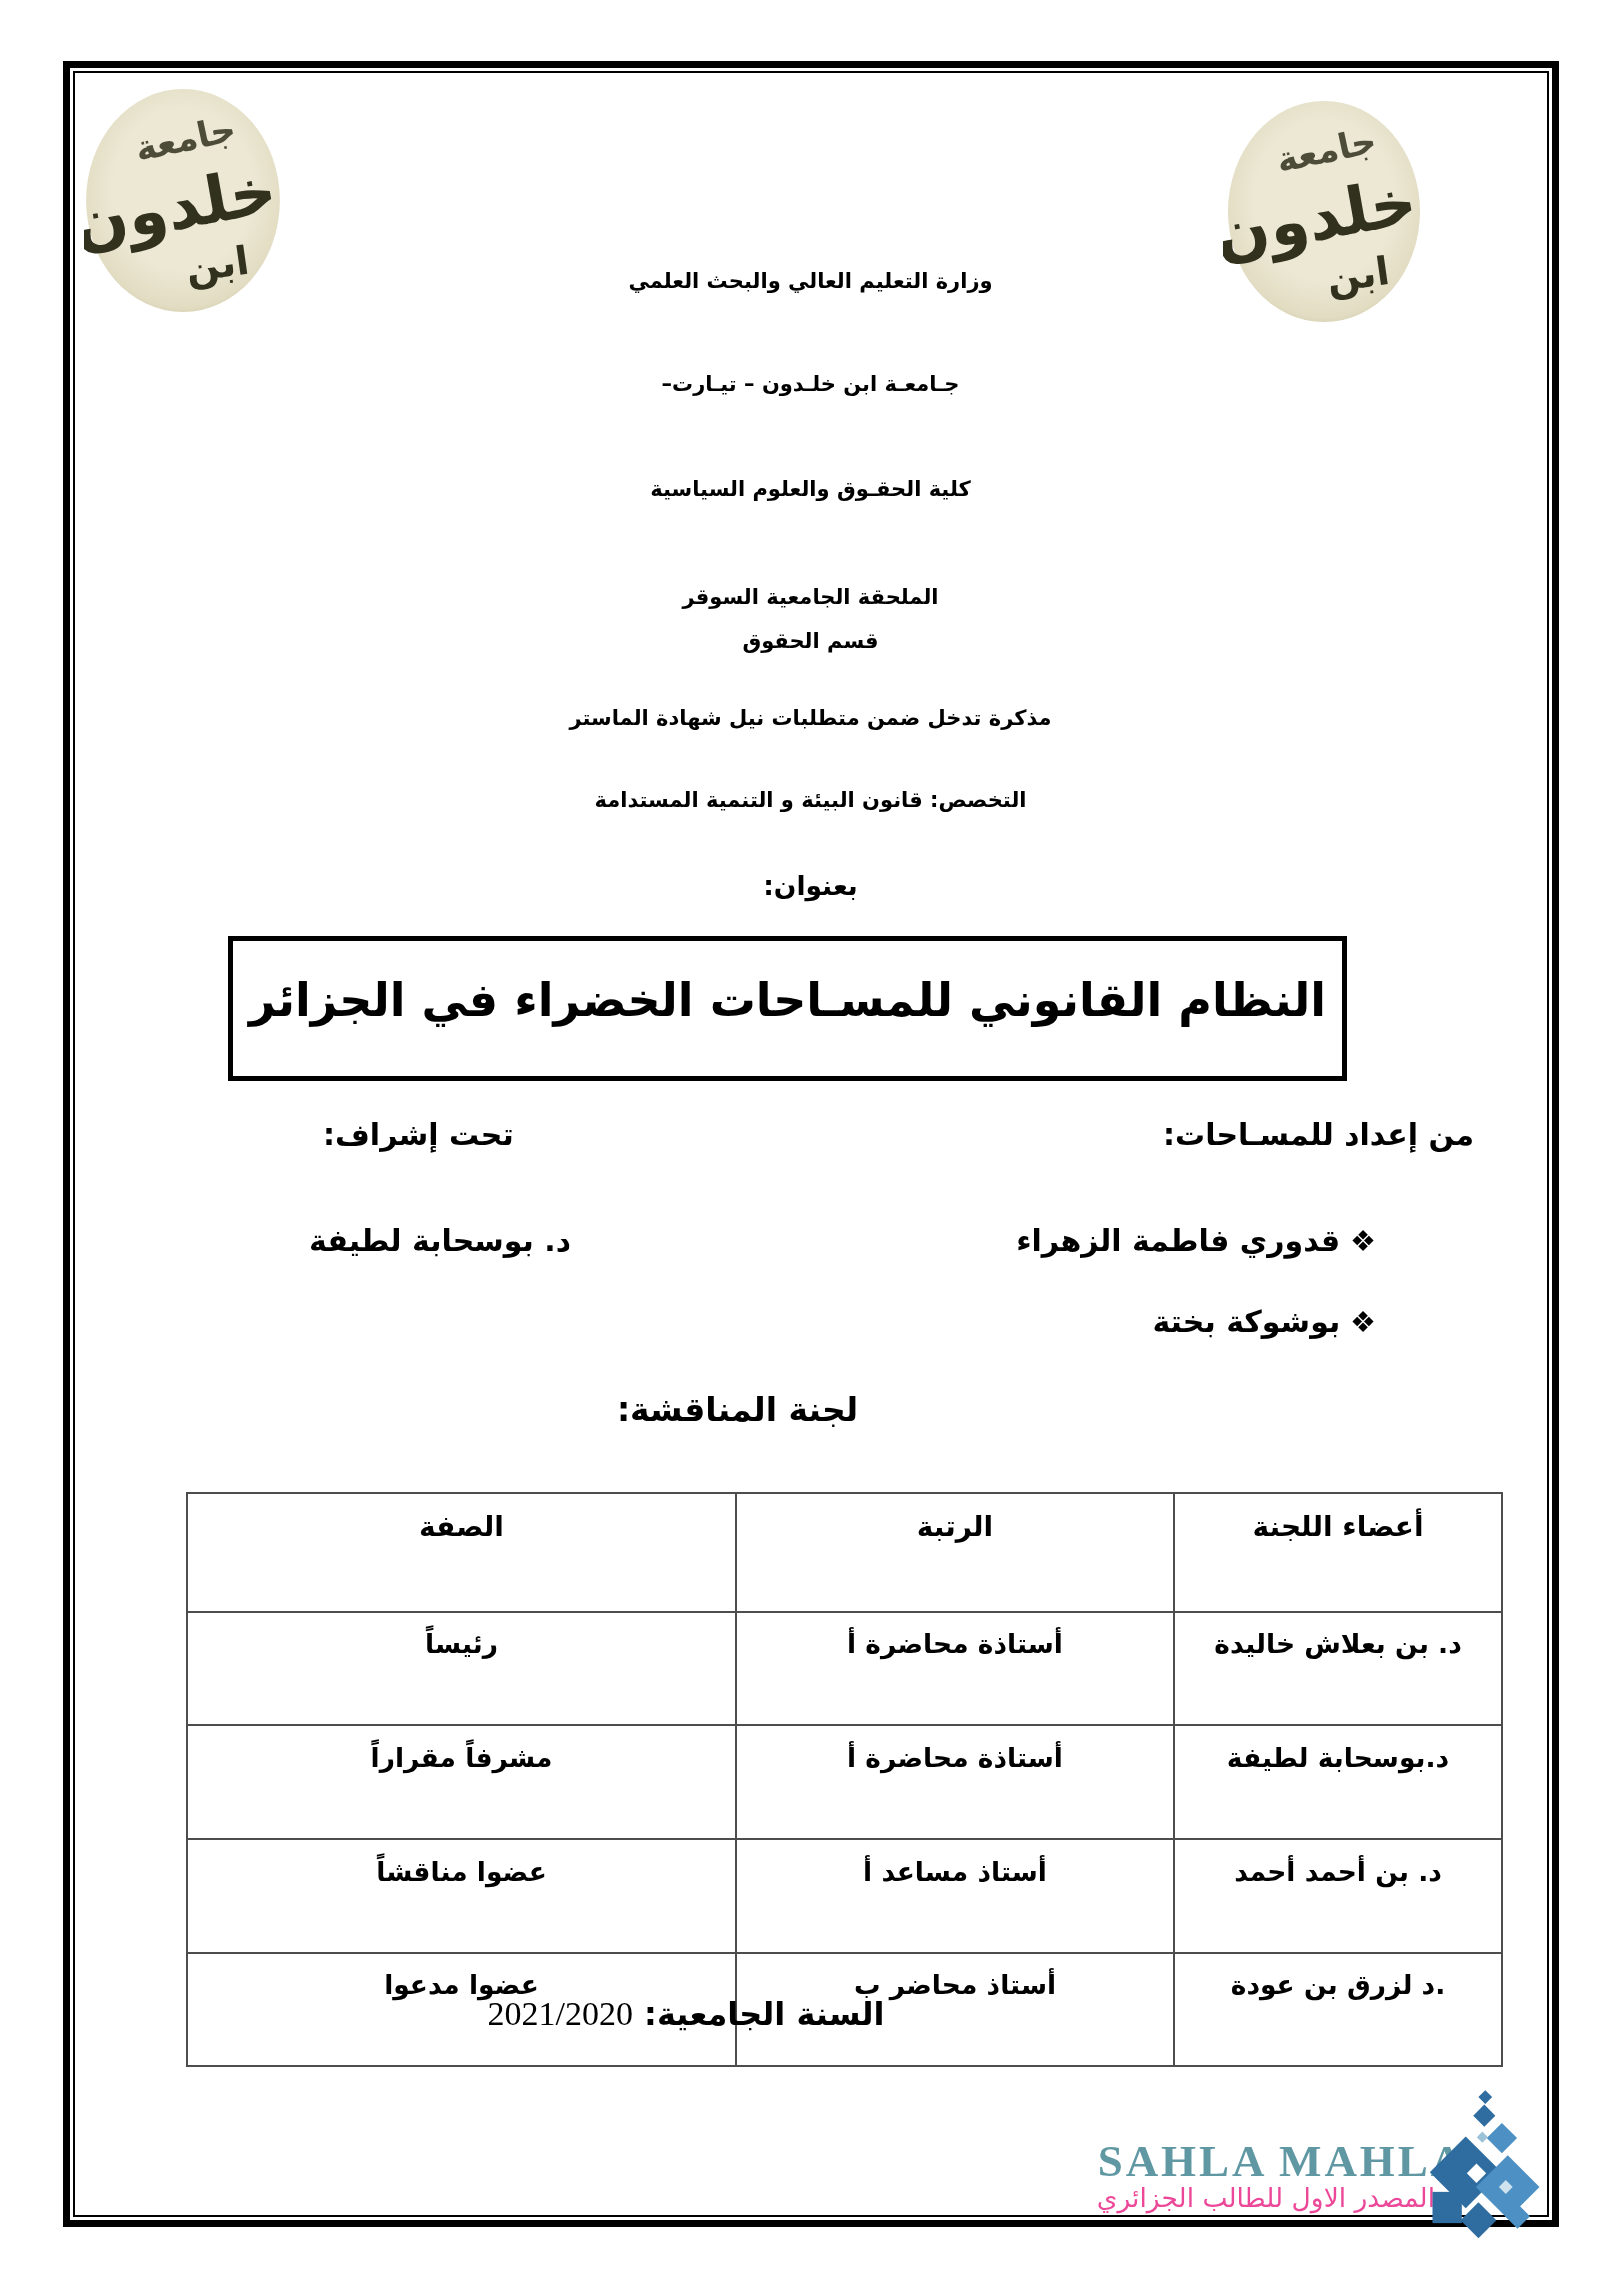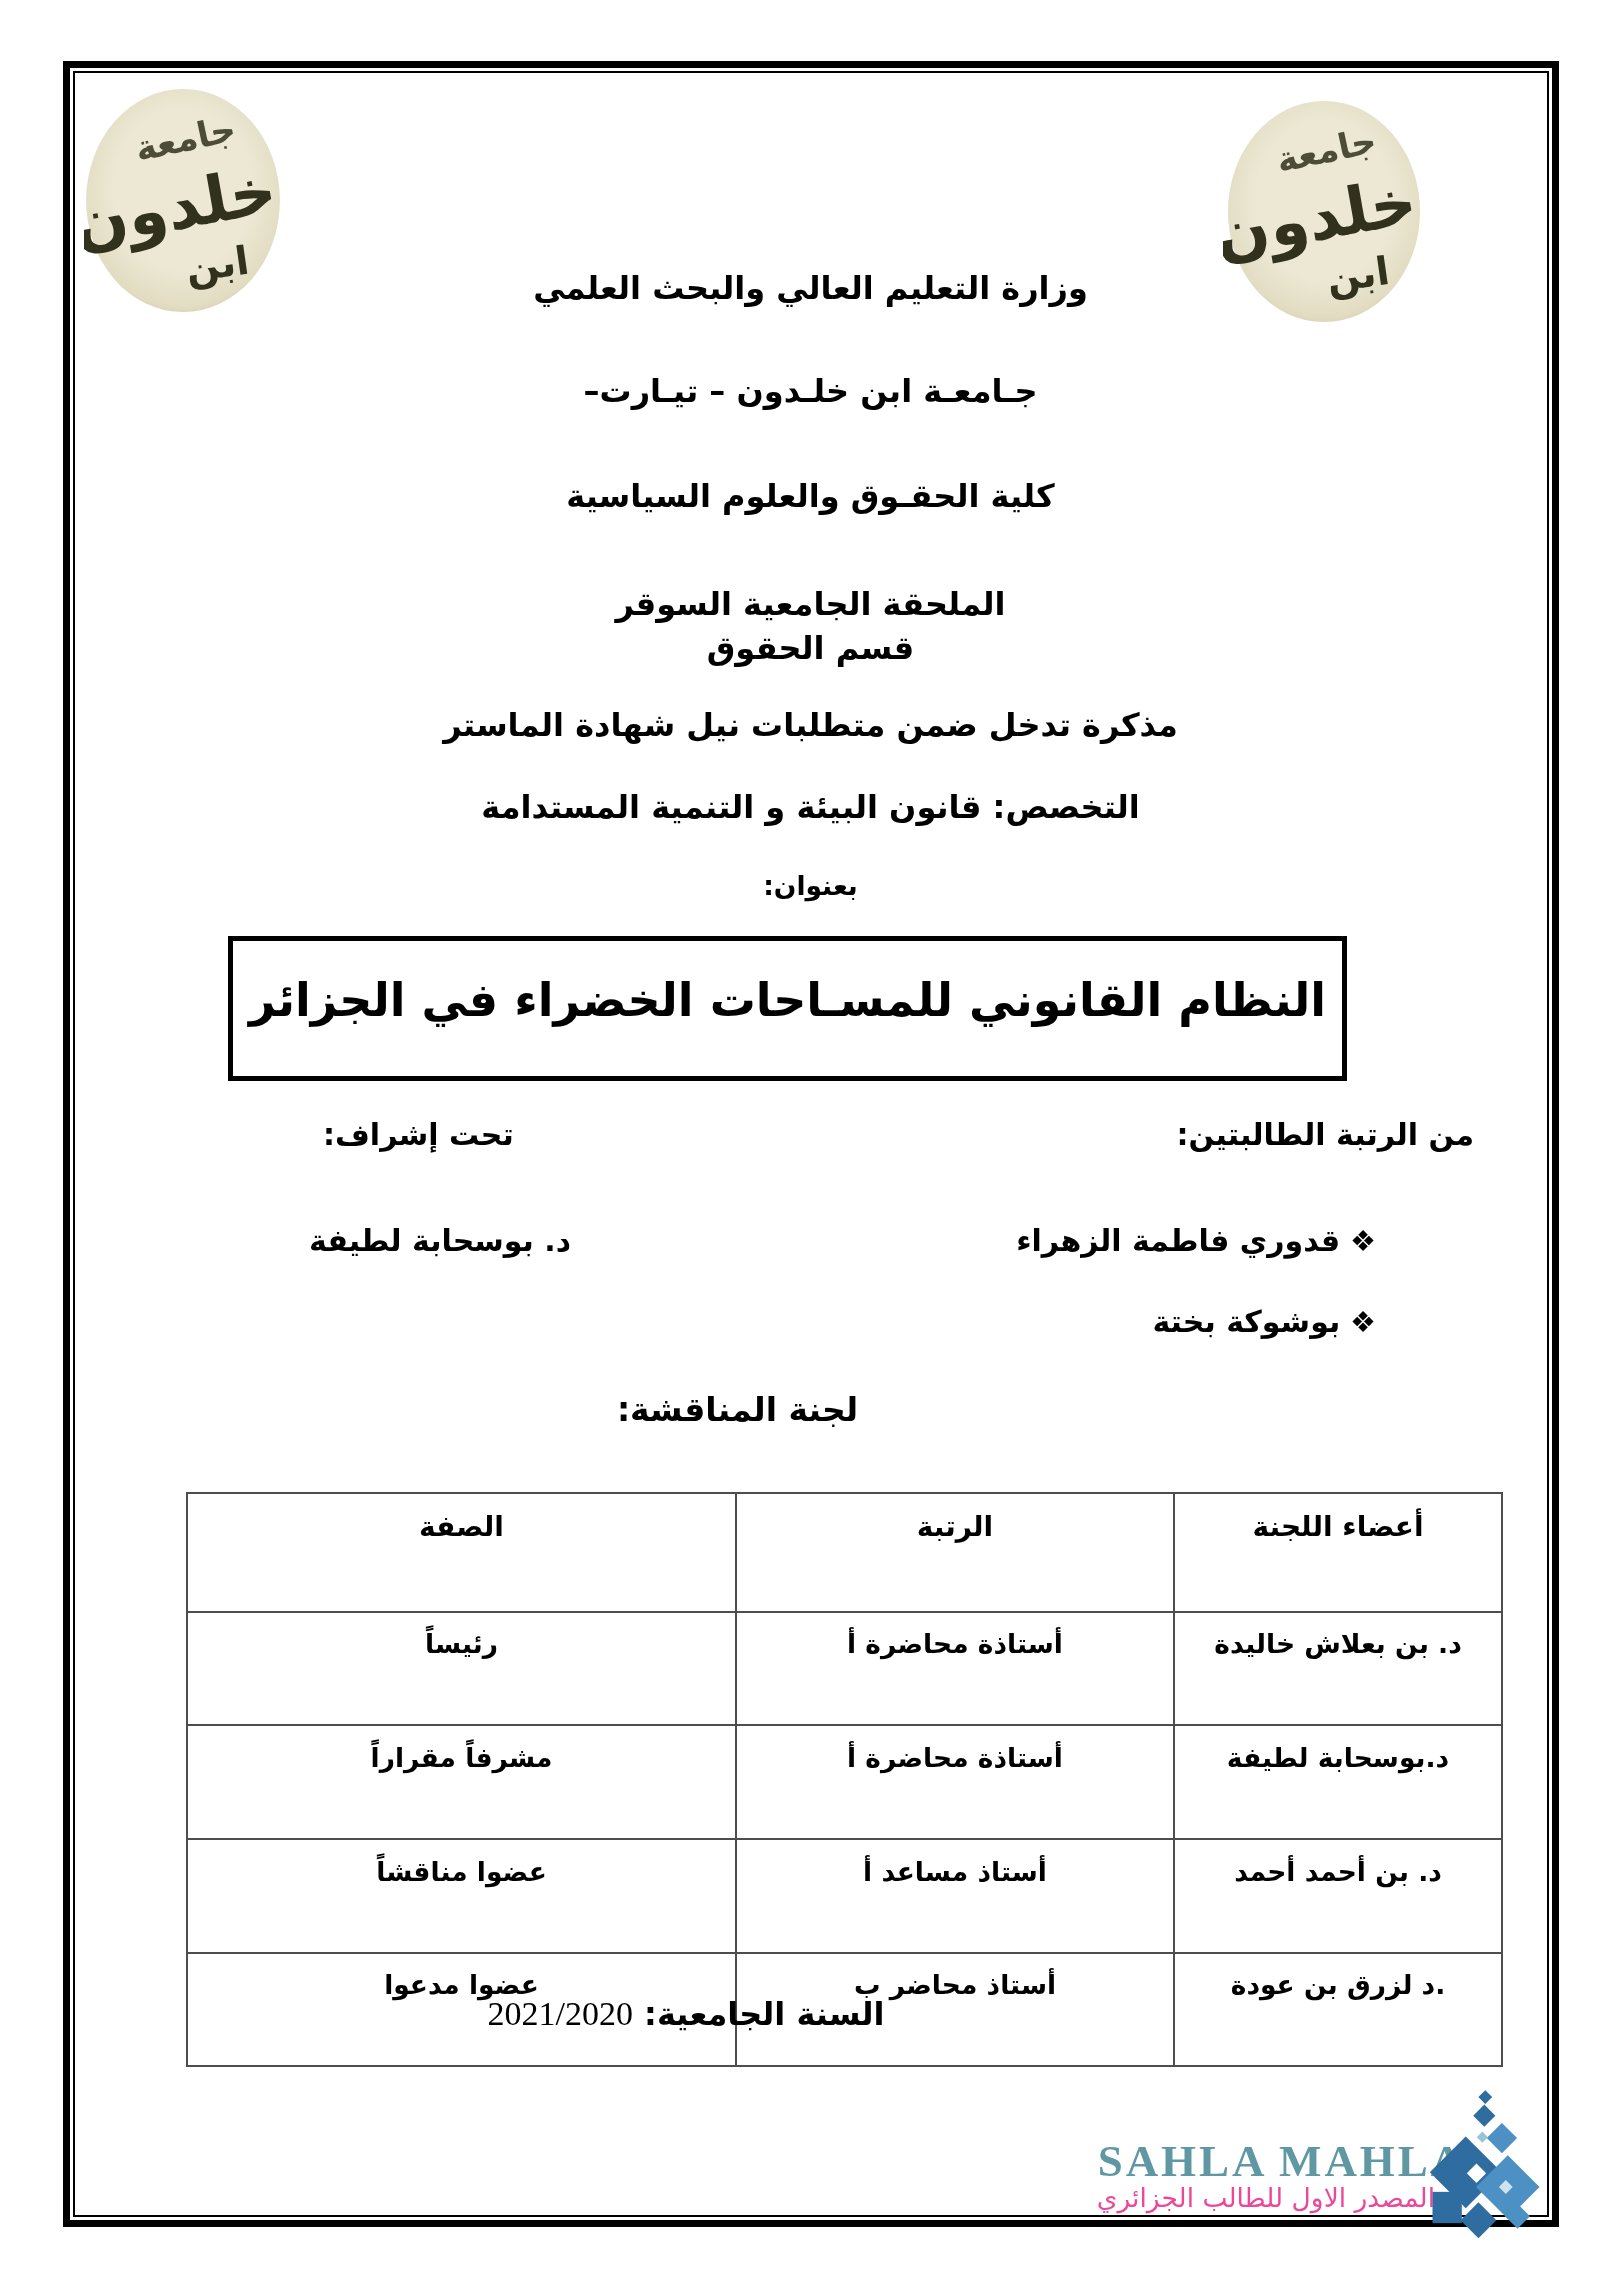--- a/index.html
+++ b/index.html
@@ -19,21 +19,21 @@
   }
   .border-inner{
     position:absolute;inset:2.9px;border:2px solid #000;
   }
   .seal{position:absolute;}
   .seal.left{left:84px;top:86px;width:198px;height:229px;}
   .seal.right{left:1223px;top:98px;width:202px;height:227px;}
 
   .hline{
     position:absolute;left:0;width:1621px;text-align:center;
-    font-weight:bold;font-size:32px;line-height:1.2;
+    font-weight:bold;font-size:21px;line-height:1.2;
   }
   .hline.small{font-size:26.5px;}
 
   .title-box{
     position:absolute;left:228px;top:936px;width:1119px;height:145px;
     border:5.9px solid #000;box-sizing:border-box;
     display:flex;align-items:center;justify-content:center;
   }
   .title-box .title{
     font-weight:bold;font-size:46px;line-height:1.1;
@@ -141,21 +141,21 @@
   <div class="hline" style="top:585px">الملحقة الجامعية السوقر</div>
   <div class="hline" style="top:629px">قسم الحقوق</div>
   <div class="hline" style="top:706px">مذكرة تدخل ضمن متطلبات نيل شهادة الماستر</div>
   <div class="hline" style="top:788px">التخصص: قانون البيئة و التنمية المستدامة</div>
   <div class="hline small" style="top:870px">بعنوان:</div>
 
   <div class="title-box">
     <div class="title">النظام القانوني للمسـاحات الخضراء في الجزائر</div>
   </div>
 
-  <div class="label-bold students-label">من الرتبة الطالبتين:</div>
+  <div class="label-bold students-label">من إعداد للمسـاحات:</div>
   <div class="label-bold supervision-label">تحت إشراف:</div>
 
   <div class="label-bold student-line">
     <span class="bullet">❖</span><span>قدوري فاطمة الزهراء</span>
   </div>
   <div class="label-bold supervisor-name">د. بوسحابة لطيفة</div>
   <div class="label-bold student-line second">
     <span class="bullet">❖</span><span>بوشوكة بختة</span>
   </div>
 

